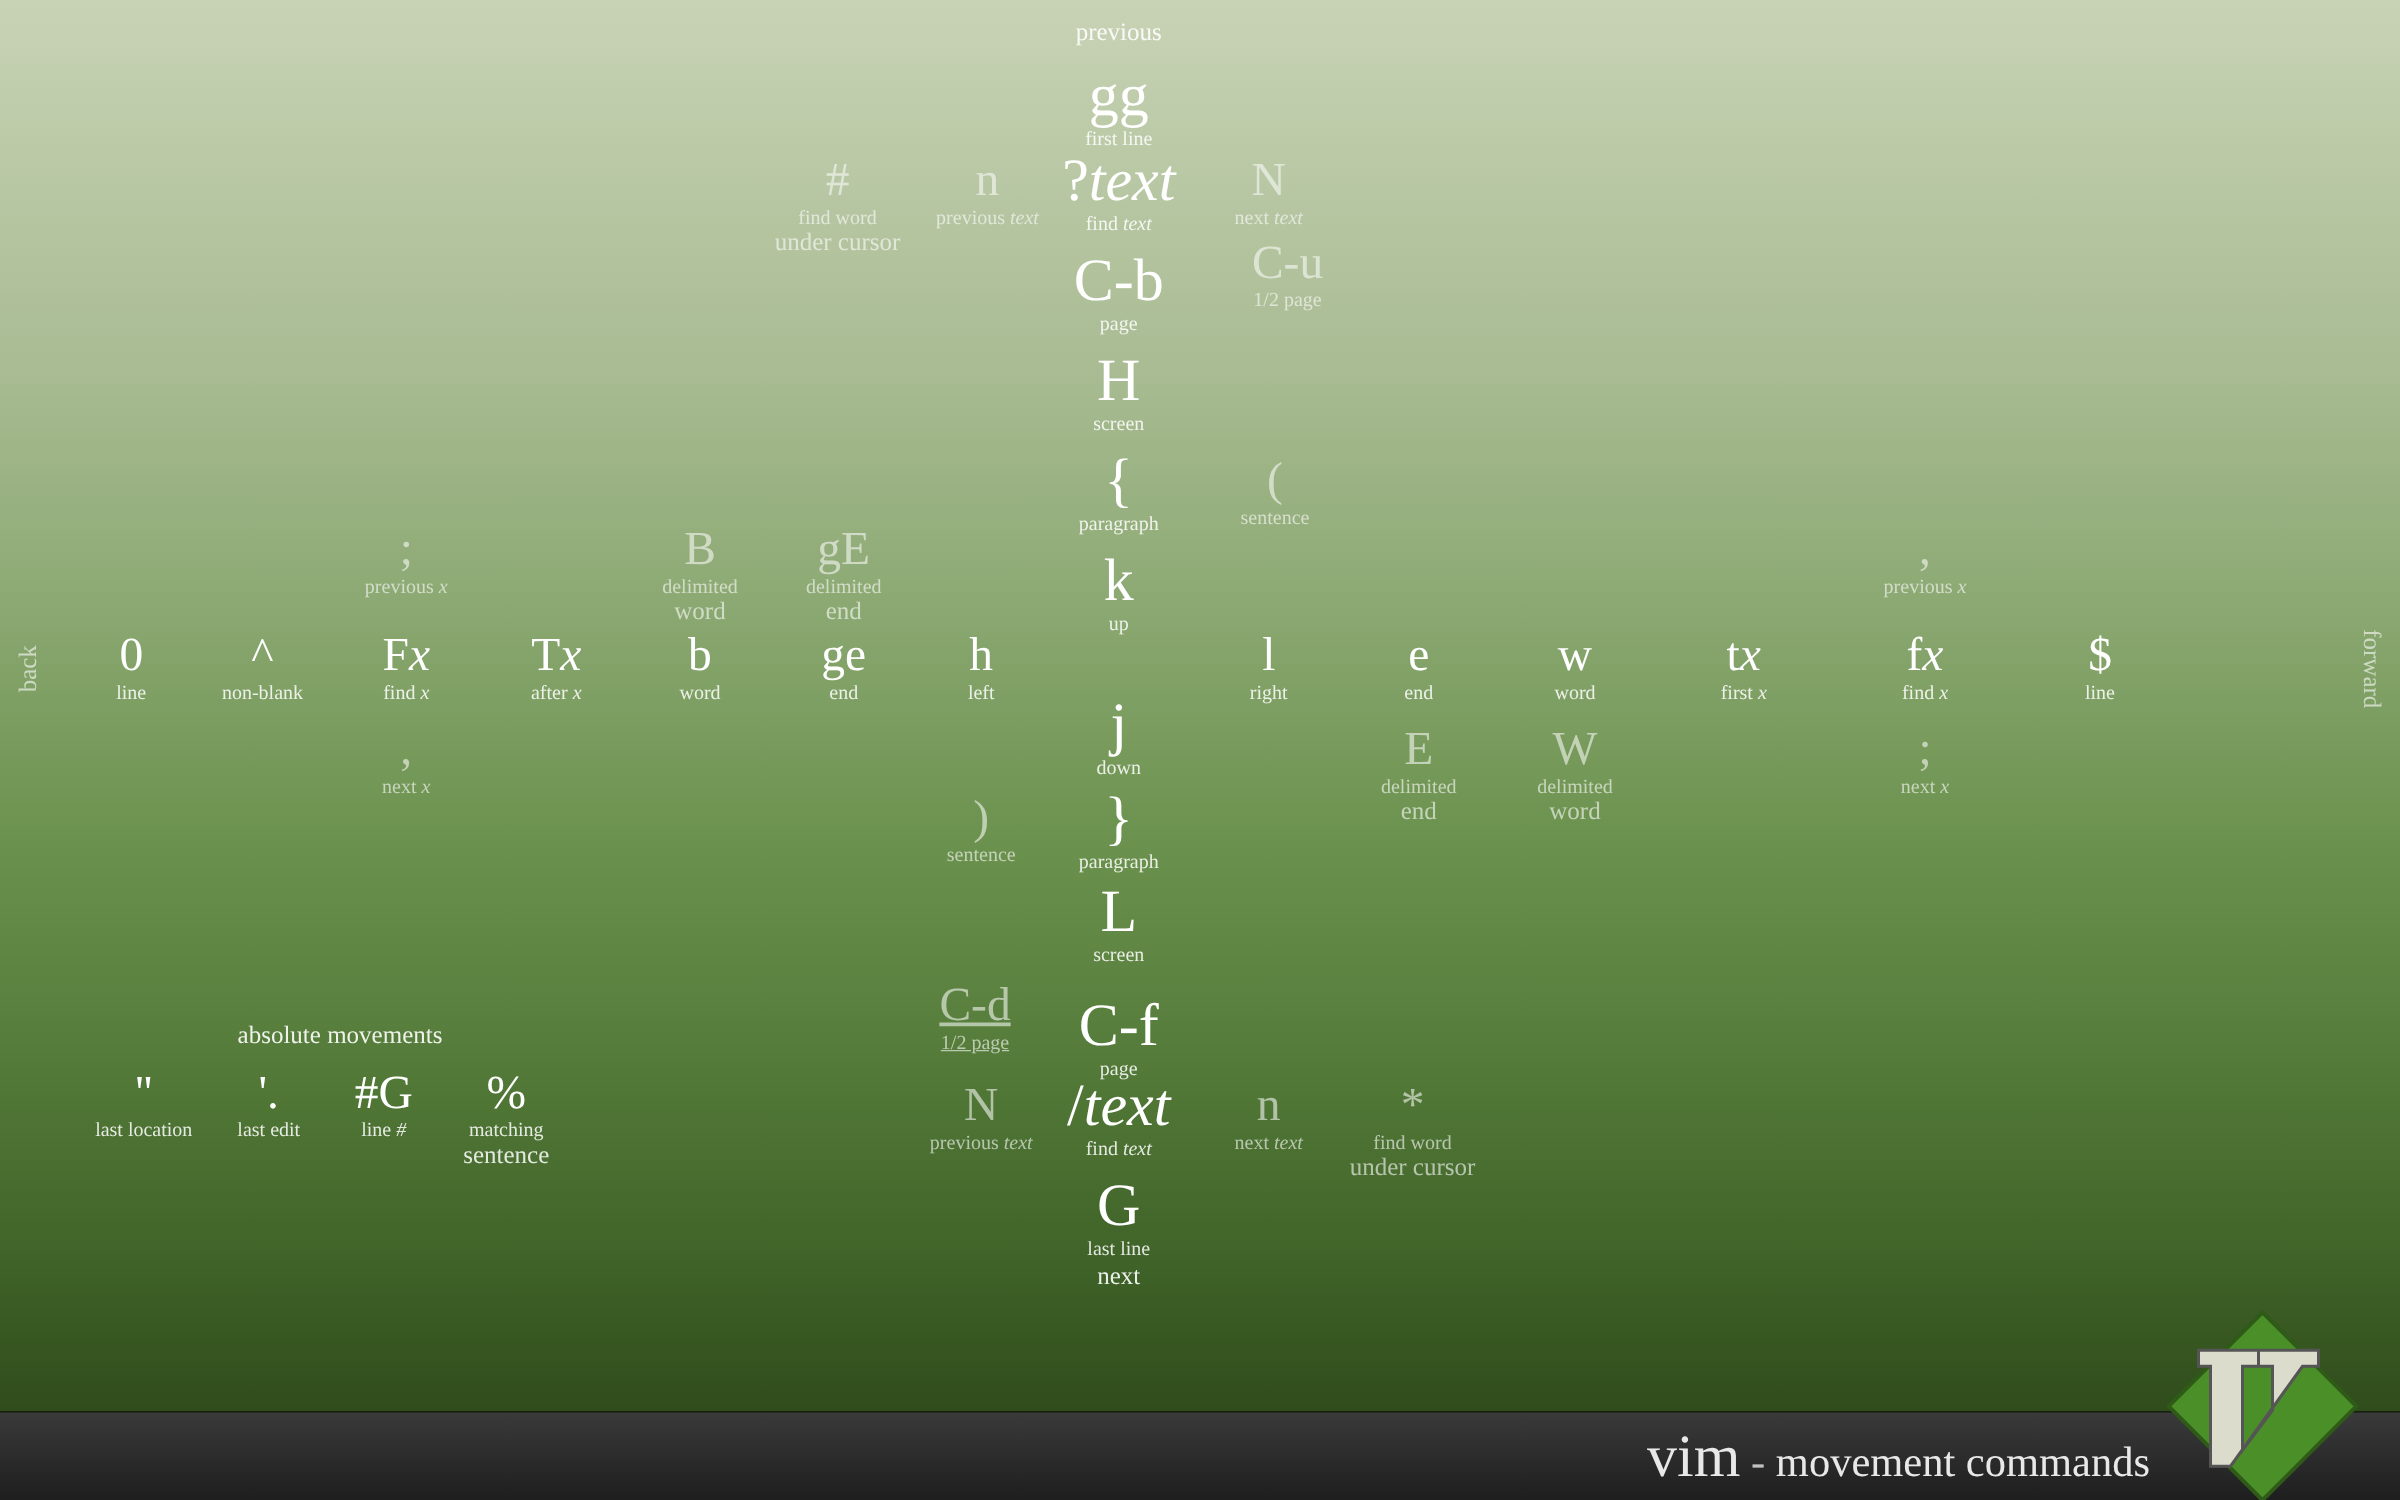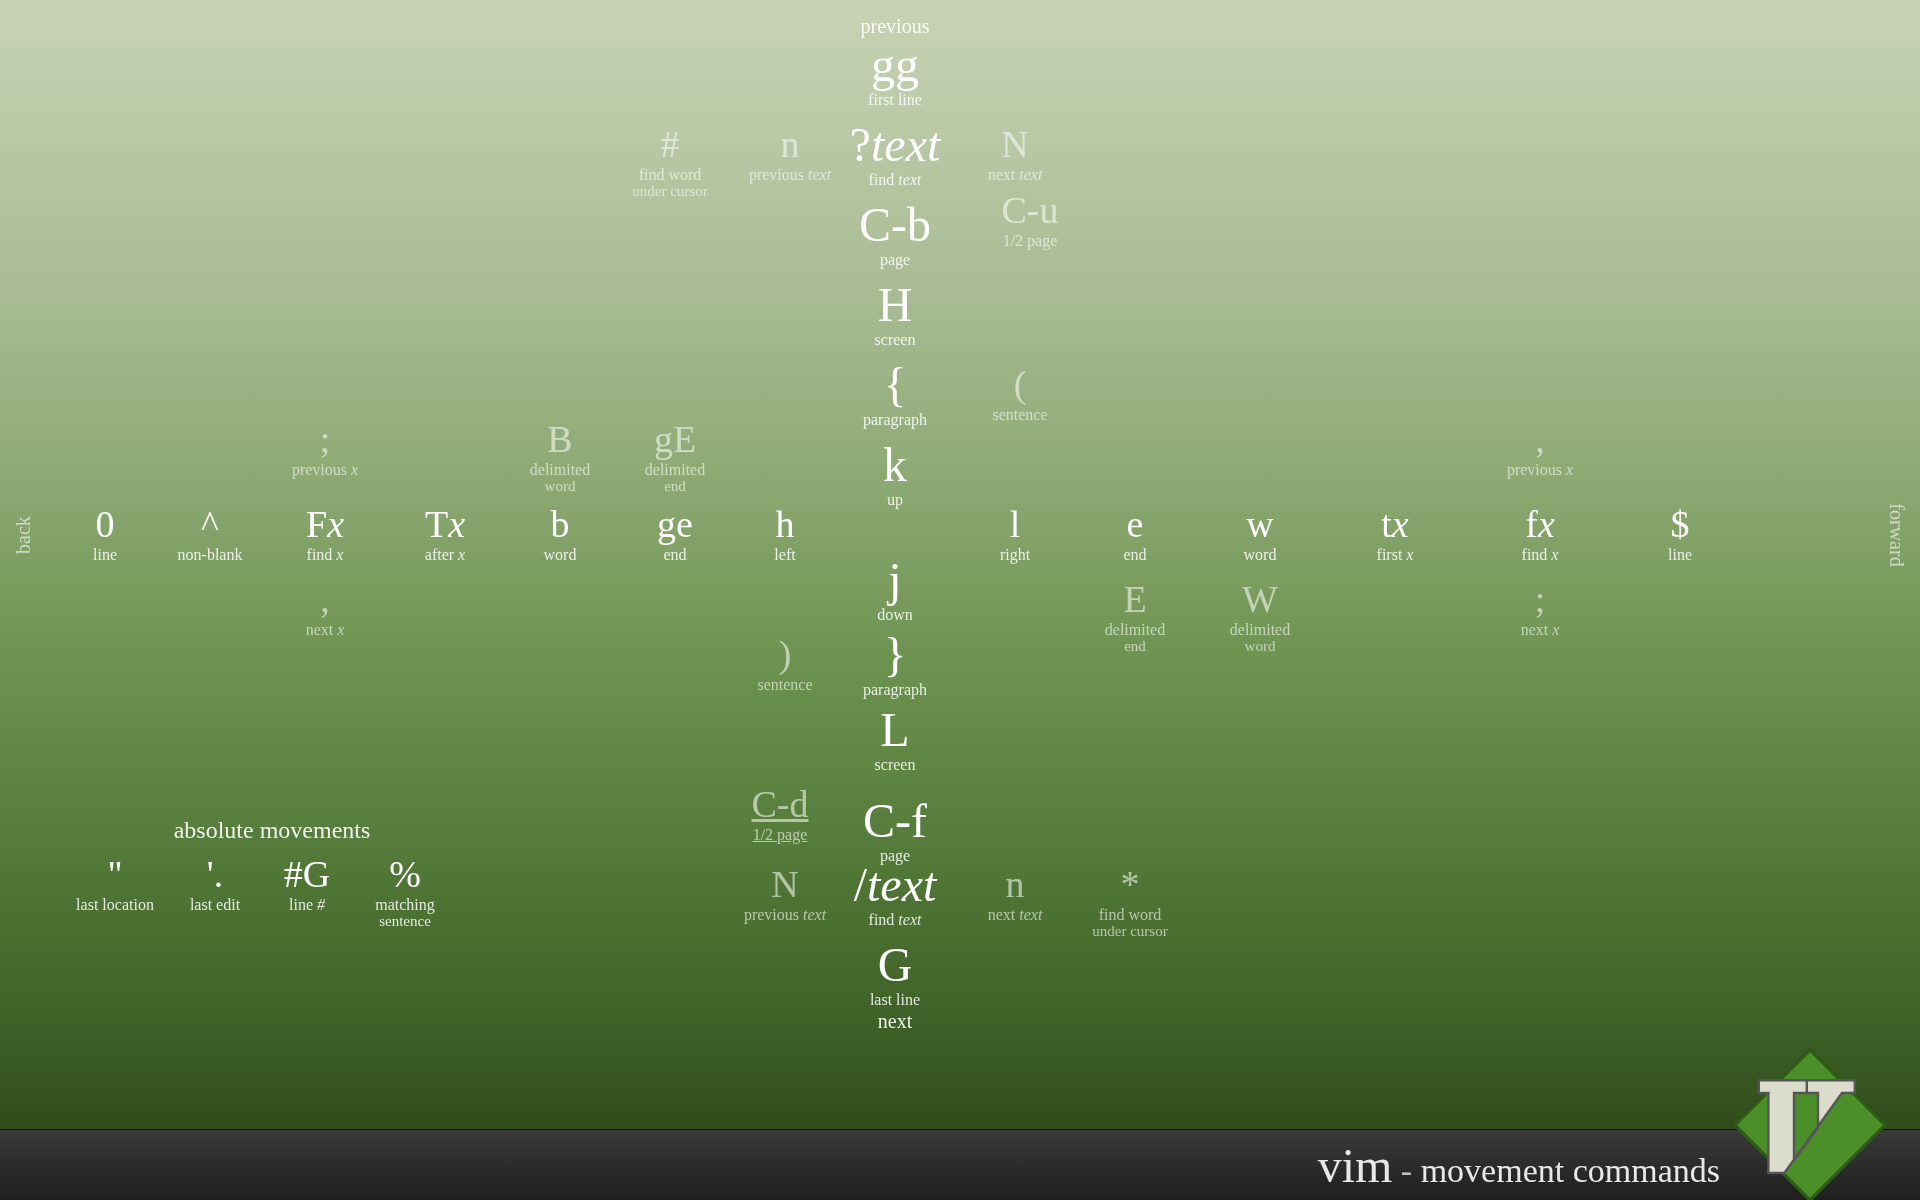--- a/index.html
+++ b/index.html
@@ -6,45 +6,45 @@
     font-family:Georgia,"Times New Roman",serif;}
   body{background:linear-gradient(to bottom,
       #c8d3b5 0%, #a8bb92 25%, #8ca973 40%, #6d9350 55%,
       #557c3a 70%, #3e6127 85%, #2e4a1a 95%, #223813 100%);
     position:relative;color:#fff;}
   .item{position:absolute;text-align:center;transform:translate(-50%,0);
     line-height:1.05;}
   .key{font-size:38px;white-space:nowrap;}
   .big .key{font-size:48px;}
   .sub{font-size:16px;opacity:.85;margin-top:2px;white-space:nowrap;}
-  .sub2{font-size:15px;opacity:.85;margin-top:0;white-space:nowrap;}
+  .sub2{font-size:20px;opacity:.85;margin-top:0;white-space:nowrap;}
   .ital{font-style:italic;}
   .faded{opacity:.7;}
   .faded .key{opacity:.8;}
   .hdr{position:absolute;font-size:20px;opacity:.9;transform:translate(-50%,0);}
   .side{position:absolute;font-size:20px;opacity:.6;writing-mode:vertical-rl;
     transform:translate(0,-50%);}
-  .abs-title{position:absolute;font-size:24px;opacity:.9;transform:translate(-50%,0);}
+  .abs-title{position:absolute;font-size:20px;opacity:.9;transform:translate(-50%,0);}
   .footer{position:absolute;left:0;right:0;bottom:0;height:70px;
     background:linear-gradient(to bottom,#3a3a3a,#1e1e1e);
     border-top:1px solid #111;color:#e8e8e8;}
   .footer-text{position:absolute;right:200px;top:8px;font-size:34px;}
   .footer-text .vim{font-size:48px;}
   .footer-text .dash{opacity:.8;}
   .logo{position:absolute;right:30px;bottom:-5px;width:160px;height:160px;}
 </style>
 </head>
 <body>
 
 <div class="hdr" style="left:895px;top:15px;">previous</div>
 <div class="hdr" style="left:895px;top:1010px;">next</div>
 <div class="side" style="left:12px;top:535px;transform:translate(0,-50%) rotate(180deg);">back</div>
 <div class="side" style="right:12px;top:535px;">forward</div>
 
-<div class="item big" style="left:895px;top:40px;text-align:center;">
+<div class="item big" style="left:895px;top:52px;text-align:center;">
   <div class="key">gg</div>
   <div class="sub">first line</div>
 </div>
 <div class="item big" style="left:895px;top:120px;">
   <div class="key"><span>?</span><span class="ital">text</span></div>
   <div class="sub"><span>find </span><span class="ital">text</span></div>
 </div>
 <div class="item big" style="left:895px;top:200px;">
   <div class="key">C-b</div>
   <div class="sub">page</div>

